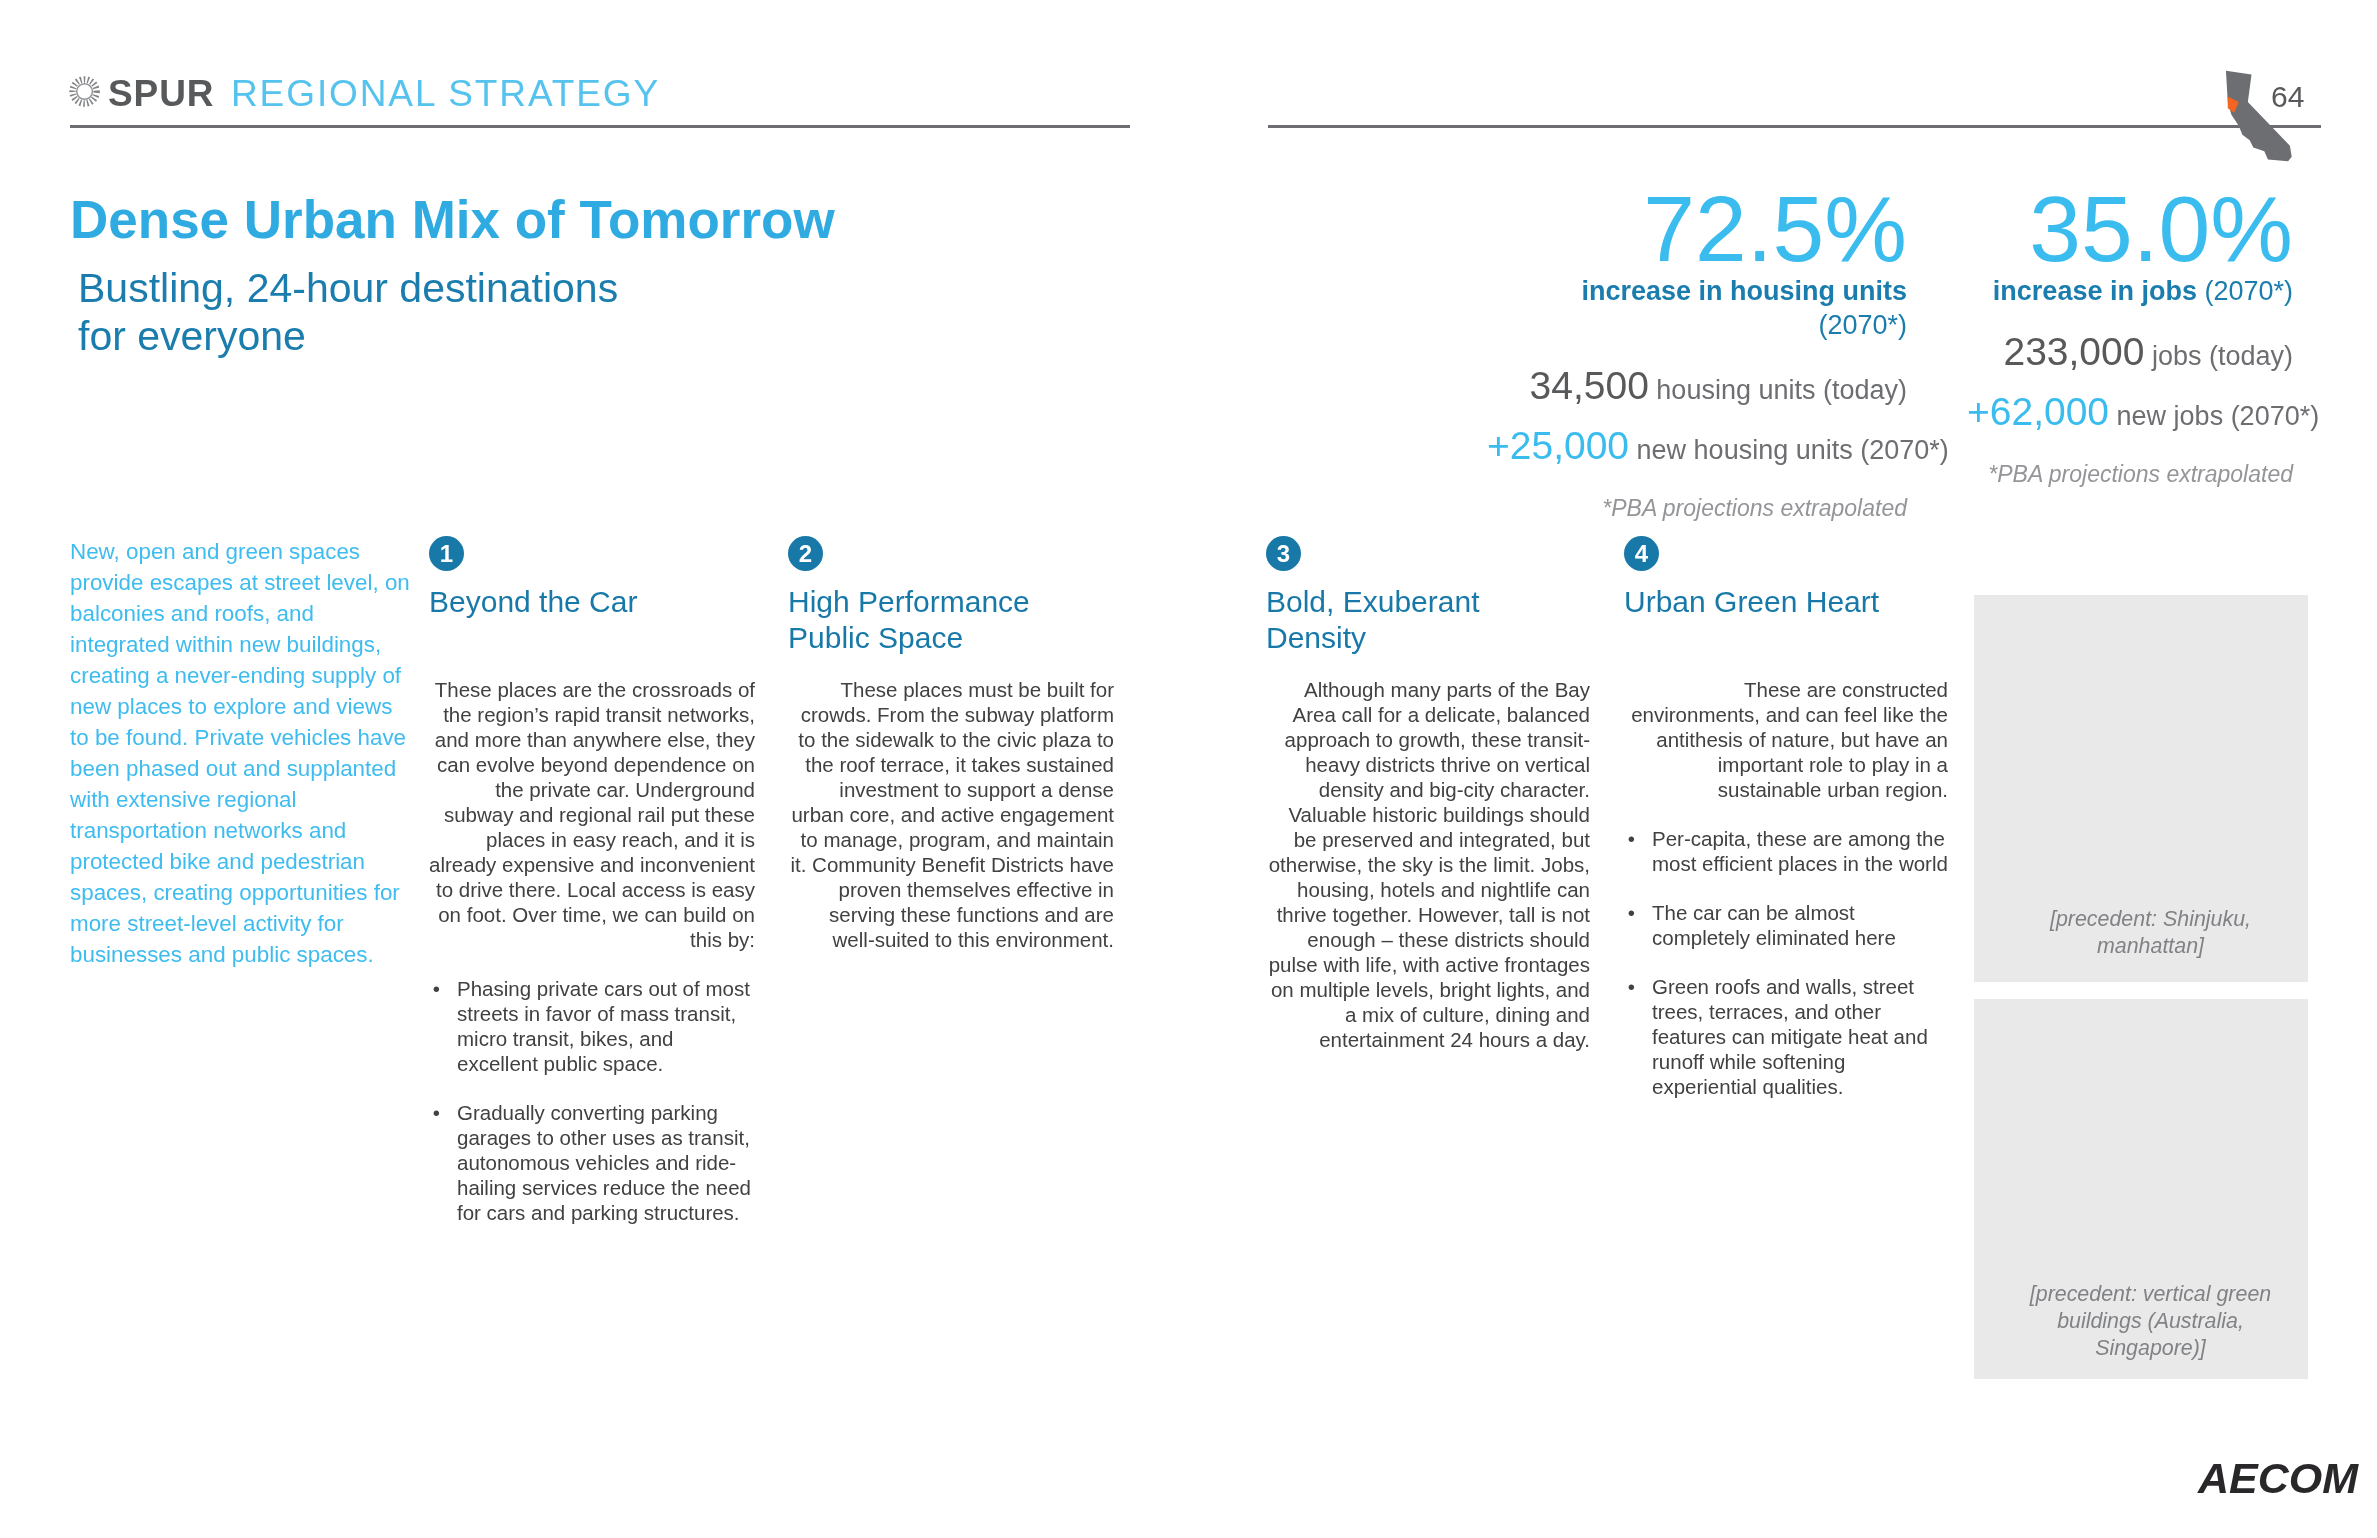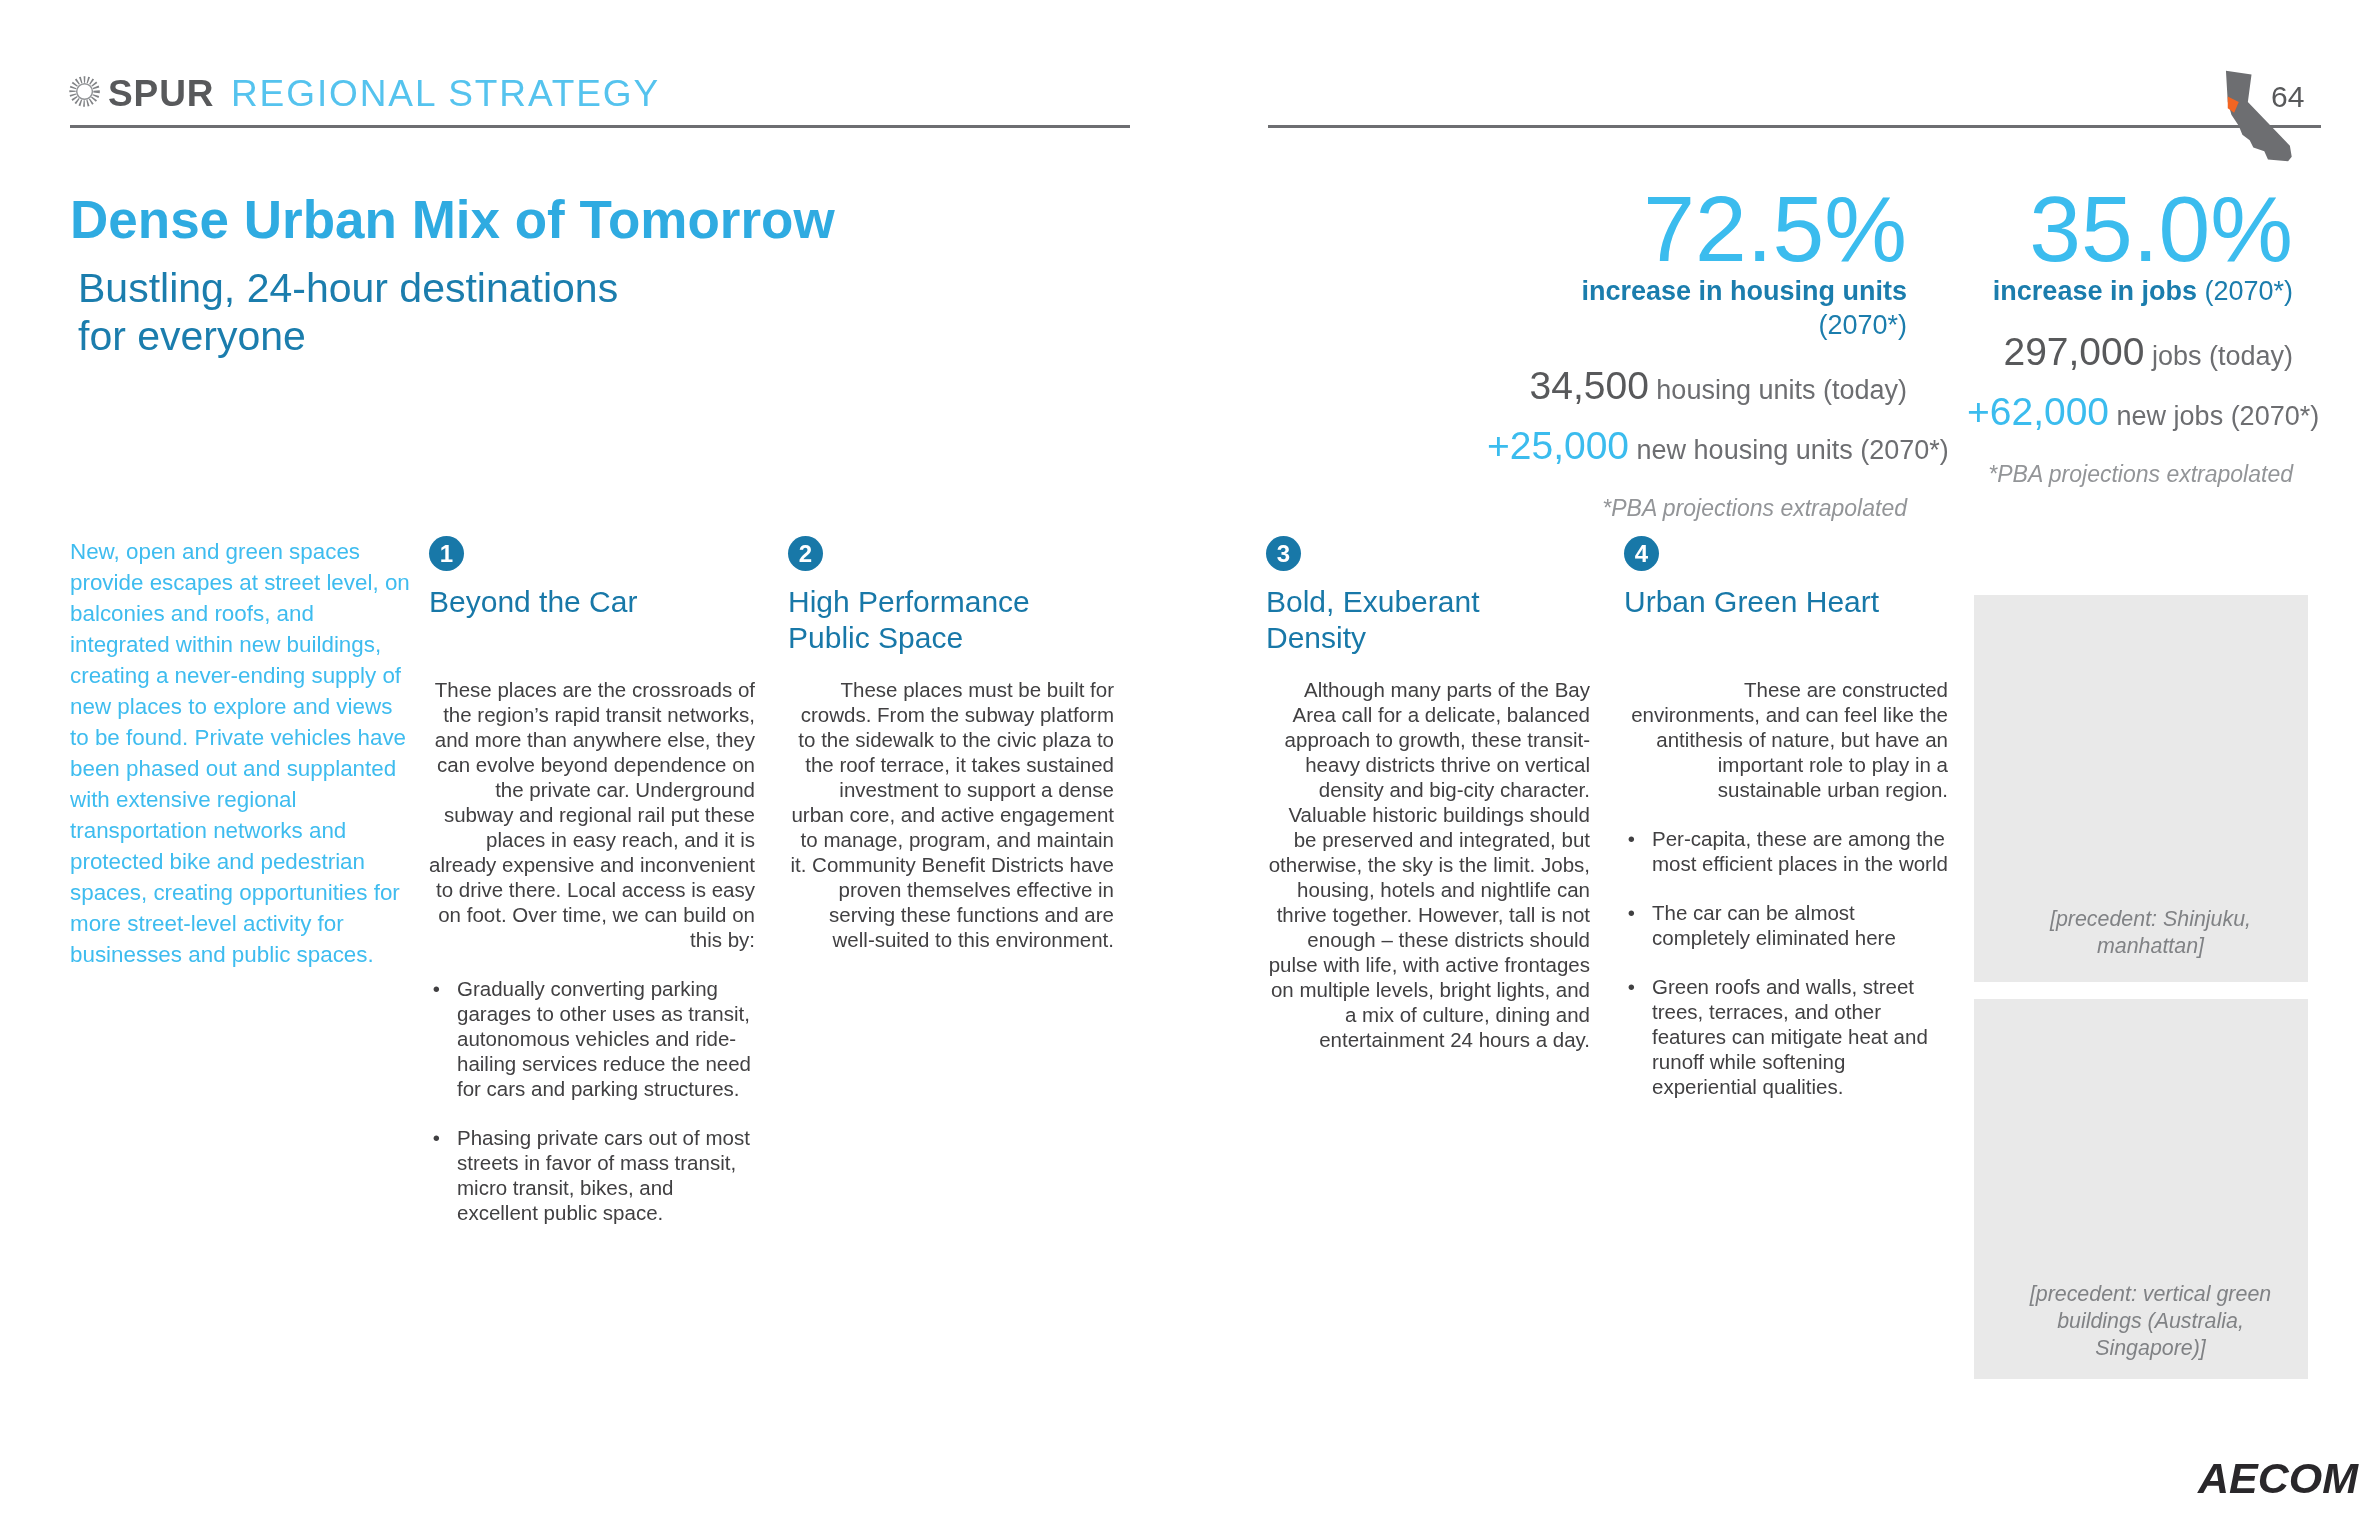--- a/index.html
+++ b/index.html
@@ -89,35 +89,35 @@
     <div class="stat-percent">72.5%</div>
     <div class="stat-label"><span class="b">increase in housing units</span><span> (2070*)</span></div>
     <div class="stat-row today"><span class="stat-val">34,500</span><span class="stat-unit"> housing units (today)</span></div>
     <div class="stat-row future"><span class="stat-val blue">+25,000</span><span class="stat-unit"> new housing units (2070*)</span></div>
     <div class="stat-footnote">*PBA projections extrapolated</div>
   </div>
 
   <div class="stat stat-2">
     <div class="stat-percent">35.0%</div>
     <div class="stat-label"><span class="b">increase in jobs</span><span> (2070*)</span></div>
-    <div class="stat-row today"><span class="stat-val">297,000</span><span class="stat-unit"> jobs (today)</span></div>
+    <div class="stat-row today"><span class="stat-val">233,000</span><span class="stat-unit"> jobs (today)</span></div>
     <div class="stat-row future"><span class="stat-val blue">+62,000</span><span class="stat-unit"> new jobs (2070*)</span></div>
     <div class="stat-footnote">*PBA projections extrapolated</div>
   </div>
 
   <div class="intro">New, open and green spaces provide escapes at street level, on balconies and roofs, and integrated within new buildings, creating a never-ending supply of new places to explore and views to be found. Private vehicles have been phased out and supplanted with extensive regional transportation networks and protected bike and pedestrian spaces, creating opportunities for more street-level activity for businesses and public spaces.</div>
 
   <div class="col col-1">
     <div class="badge">1</div>
     <div class="col-heading">Beyond the Car</div>
     <div class="col-body">
       <p>These places are the crossroads of the region’s rapid transit networks, and more than anywhere else, they can evolve beyond dependence on the private car. Underground subway and regional rail put these places in easy reach, and it is already expensive and inconvenient to drive there. Local access is easy on foot. Over time, we can build on this by:</p>
       <ul class="bullets">
+        <li>Phasing private cars out of most streets in favor of mass transit, micro transit, bikes, and excellent public space.</li>
         <li>Gradually converting parking garages to other uses as transit, autonomous vehicles and ride-hailing services reduce the need for cars and parking structures.</li>
-        <li>Phasing private cars out of most streets in favor of mass transit, micro transit, bikes, and excellent public space.</li>
       </ul>
     </div>
   </div>
 
   <div class="col col-2">
     <div class="badge">2</div>
     <div class="col-heading">High Performance Public Space</div>
     <div class="col-body">
       <p>These places must be built for crowds. From the subway platform to the sidewalk to the civic plaza to the roof terrace, it takes sustained investment to support a dense urban core, and active engagement to manage, program, and maintain it. Community Benefit Districts have proven themselves effective in serving these functions and are well-suited to this environment.</p>
     </div>

